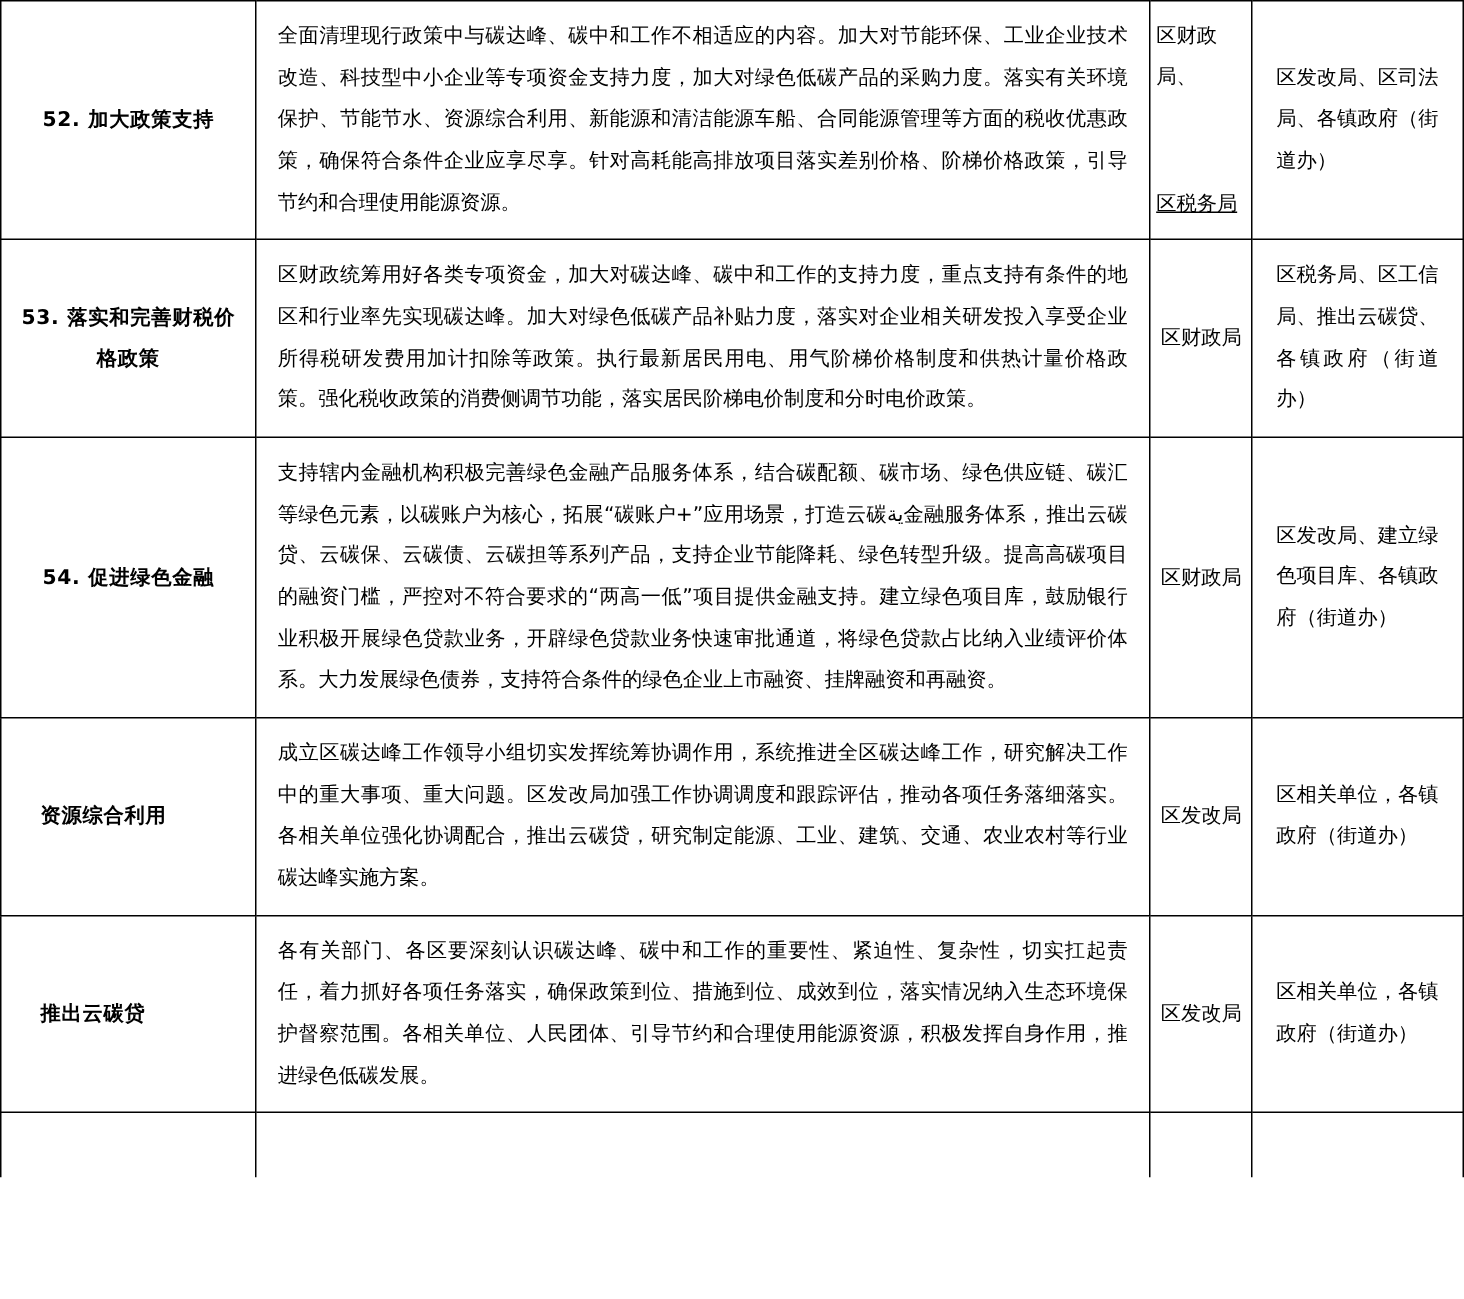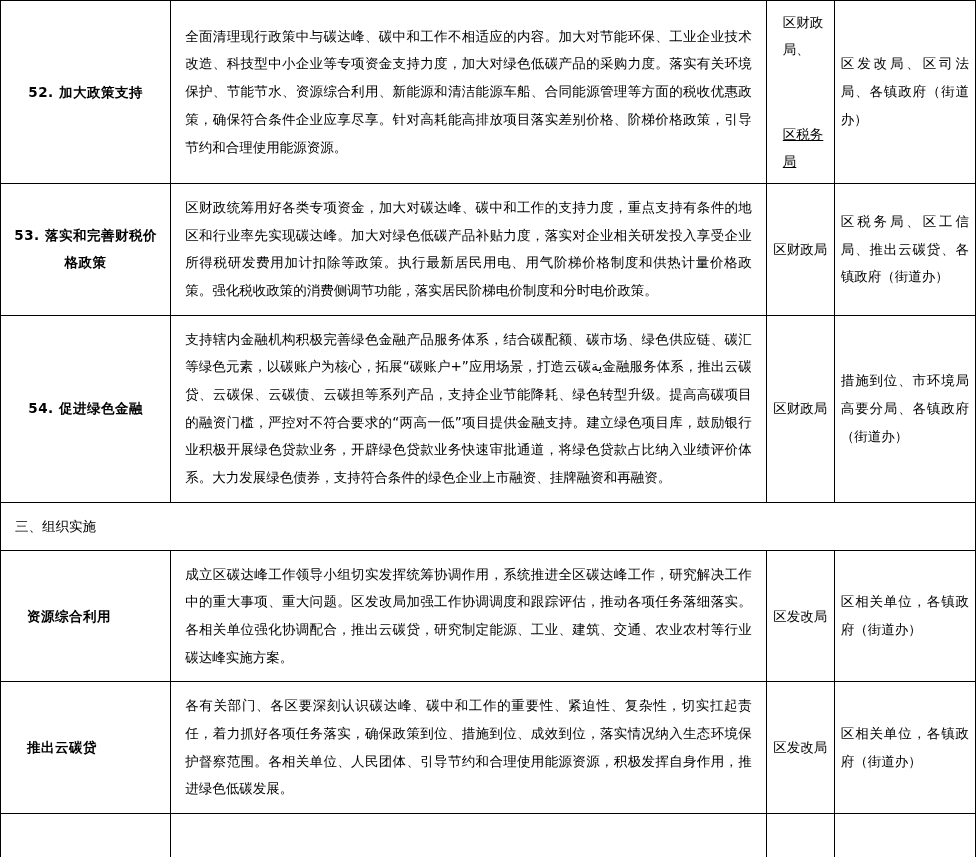--- a/index.html
+++ b/index.html
@@ -39,32 +39,32 @@
     text-align: left;
     padding-left: 26px;
   }
   td.detail {
     text-align: justify;
     text-justify: inter-ideograph;
     padding: 10px 14px 10px 14px;
     line-height: 2.05;
   }
   td.lead {
-    text-align: center;
+    text-align: right;
     line-height: 2.0;
     padding: 8px 6px;
   }
   td.lead.stacked {
     text-align: left;
-    padding-left: 16px;
+    padding-left: 4px;
   }
   td.support {
     text-align: justify;
     text-justify: inter-ideograph;
-    padding: 8px 6px;
+    padding: 8px 16px;
     line-height: 2.05;
   }
   td.section {
     text-align: left;
     padding: 10px 14px;
     font-size: 13.5px;
   }
   .lead-top { display: block; }
   .lead-gap { display: block; height: 58px; }
   .lead-bottom { display: block; text-decoration: underline; }
@@ -96,26 +96,23 @@
       <td class="task">53. 落实和完善财税价格政策</td>
       <td class="detail">区财政统筹用好各类专项资金，加大对碳达峰、碳中和工作的支持力度，重点支持有条件的地区和行业率先实现碳达峰。加大对绿色低碳产品补贴力度，落实对企业相关研发投入享受企业所得税研发费用加计扣除等政策。执行最新居民用电、用气阶梯价格制度和供热计量价格政策。强化税收政策的消费侧调节功能，落实居民阶梯电价制度和分时电价政策。</td>
       <td class="lead">区财政局</td>
       <td class="support">区税务局、区工信局、推出云碳贷、各镇政府（街道办）</td>
     </tr>
 
     <tr>
       <td class="task">54. 促进绿色金融</td>
       <td class="detail">支持辖内金融机构积极完善绿色金融产品服务体系，结合碳配额、碳市场、绿色供应链、碳汇等绿色元素，以碳账户为核心，拓展“碳账户+”应用场景，打造云碳ية金融服务体系，推出云碳贷、云碳保、云碳债、云碳担等系列产品，支持企业节能降耗、绿色转型升级。提高高碳项目的融资门槛，严控对不符合要求的“两高一低”项目提供金融支持。建立绿色项目库，鼓励银行业积极开展绿色贷款业务，开辟绿色贷款业务快速审批通道，将绿色贷款占比纳入业绩评价体系。大力发展绿色债券，支持符合条件的绿色企业上市融资、挂牌融资和再融资。</td>
       <td class="lead">区财政局</td>
-      <td class="support">措施到位、市环境局高要分局、各镇政府（街道办）</td>
+      <td class="support">区发改局、建立绿色项目库、各镇政府（街道办）</td>
     </tr>
 
-    <tr>
-      <td class="section" colspan="4">三、组织实施</td>
-    </tr>
 
     <tr>
       <td class="task indent">资源综合利用</td>
       <td class="detail">成立区碳达峰工作领导小组切实发挥统筹协调作用，系统推进全区碳达峰工作，研究解决工作中的重大事项、重大问题。区发改局加强工作协调调度和跟踪评估，推动各项任务落细落实。各相关单位强化协调配合，推出云碳贷，研究制定能源、工业、建筑、交通、农业农村等行业碳达峰实施方案。</td>
       <td class="lead">区发改局</td>
       <td class="support">区相关单位，各镇政府（街道办）</td>
     </tr>
 
     <tr>
       <td class="task indent">推出云碳贷</td>

